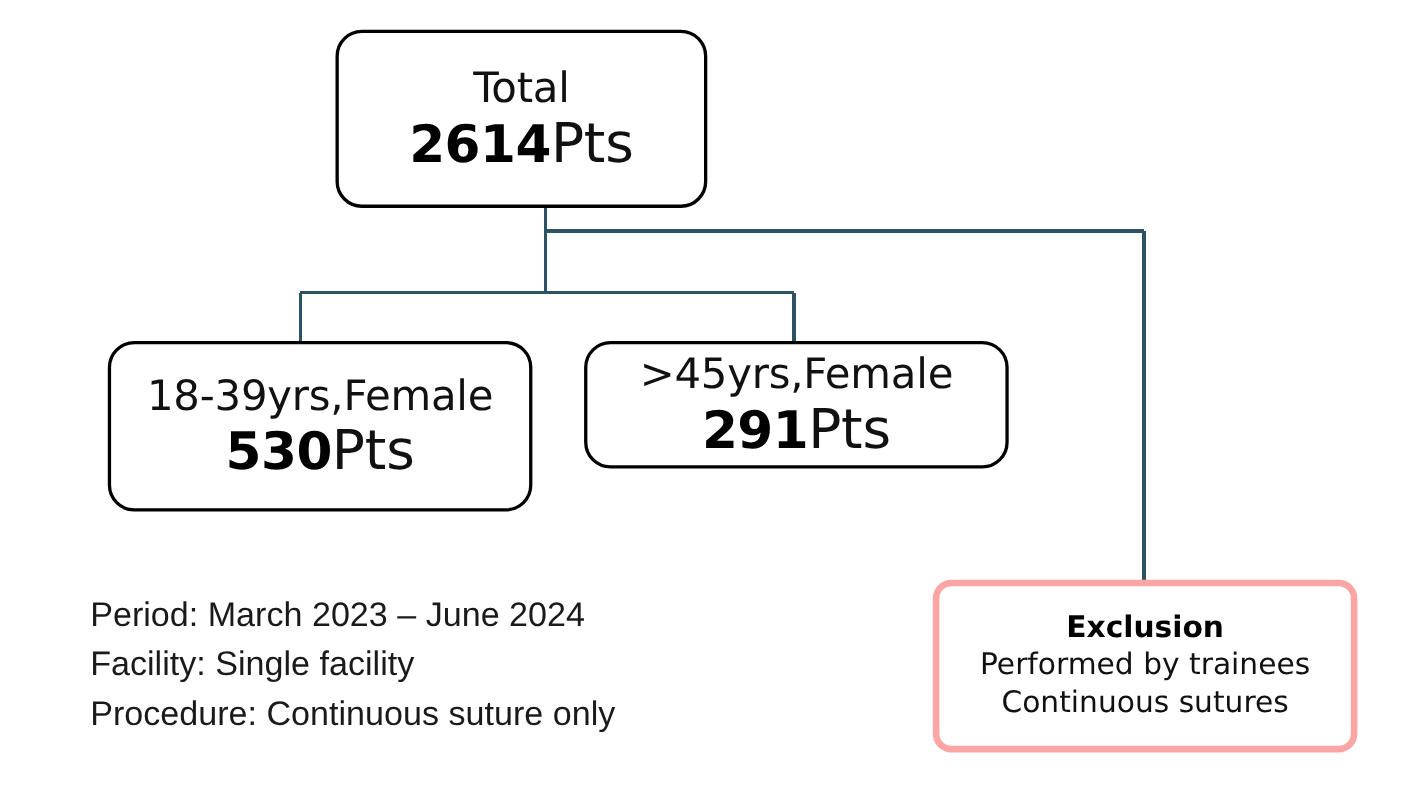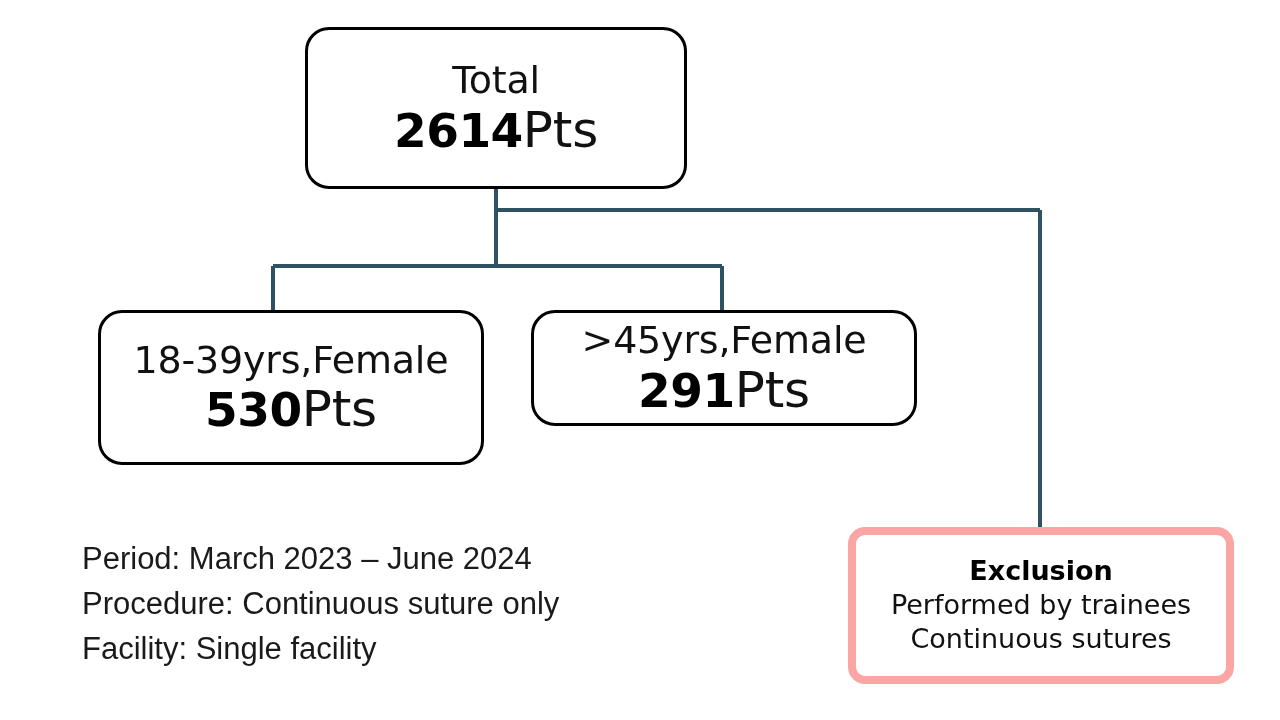--- a/index.html
+++ b/index.html
@@ -64,21 +64,21 @@
     font-size: 50px;
     font-weight: 400;
     color: #111111;
     letter-spacing: -0.2px;
   }
 
   
   #node-total {
     left: 305px;
     top: 27px;
-    width: 382px;
+    width: 338px;
     height: 162px;
   }
   #node-young {
     left: 98px;
     top: 310px;
     width: 386px;
     height: 155px;
   }
   #node-older {
     left: 531px;
@@ -89,21 +89,21 @@
 
   
   #node-exclusion {
     position: absolute;
     left: 848px;
     top: 527px;
     width: 386px;
     height: 157px;
     box-sizing: border-box;
     background: #ffffff;
-    border: 8px solid #fca5a5;
+    border: 6px solid #fca5a5;
     border-radius: 17px;
     display: flex;
     flex-direction: column;
     align-items: center;
     justify-content: center;
     z-index: 2;
   }
   .exclusion-title {
     font-size: 27px;
     font-weight: 700;
@@ -179,17 +179,17 @@
   </div>
 
   <div id="node-exclusion">
     <div class="exclusion-title">Exclusion</div>
     <div class="exclusion-line">Performed by trainees</div>
     <div class="exclusion-line">Continuous sutures</div>
   </div>
 
   <div id="study-meta">
     <div class="meta-line">Period: March 2023 – June 2024</div>
+    <div class="meta-line">Facility: Single facility</div>
     <div class="meta-line">Procedure: Continuous suture only</div>
-    <div class="meta-line">Facility: Single facility</div>
   </div>
 
 </div>
 
 </body></html>

